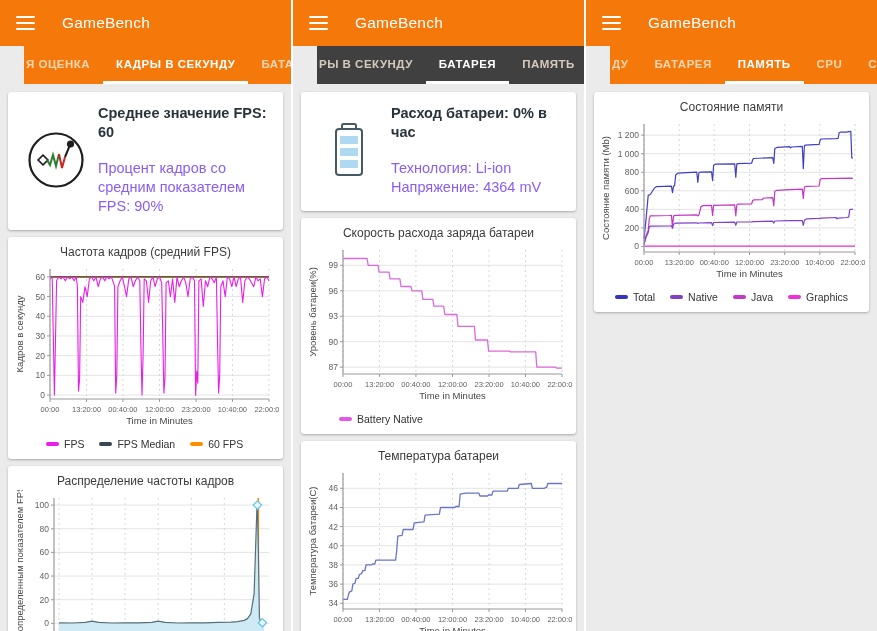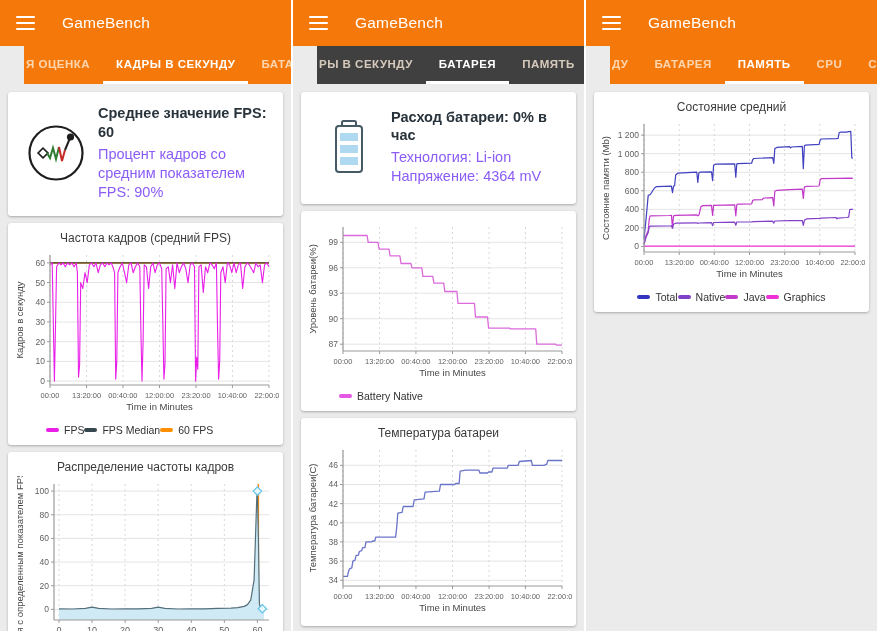--- a/index.html
+++ b/index.html
@@ -15,26 +15,26 @@
   .tab { display:flex; align-items:center; padding:0 13px; font-size:11.5px; font-weight:700;
     letter-spacing:.5px; color:rgba(255,240,222,.78); border-bottom:3px solid transparent; cursor:pointer; }
   .tab.active { color:#fff; border-bottom-color:#fff; }
   .tab.cut-left { padding-left:2px; }
   .tab.cut-right { padding-right:0; }
   .content { flex:1; overflow:hidden; padding-top:1px; }
   .card { background:#fff; border-radius:3px; margin:7px 8px; box-shadow:0 1px 2.5px rgba(0,0,0,.28); }
   .summary { display:flex; align-items:center; padding:12px 12px 14px 6px; min-height:112px; }
   .sum-icon { flex:0 0 84px; display:flex; justify-content:center; }
   .sum-text { flex:1; padding-right:4px; }
-  .sum-title { font-size:14.5px; font-weight:700; color:#28333B; line-height:1.3; margin-bottom:3px; }
+  .sum-title { font-size:14.5px; font-weight:700; color:#28333B; line-height:1.3; margin-bottom:17px; }
   .sum-body { font-size:14.5px; color:#8b5cf6; line-height:1.32; }
   .chart-card { padding:8px 4px 2px; }
   .chart-title { text-align:center; font-size:12px; color:#3B3B3B; margin-bottom:2px; }
   svg text { font-family:"Liberation Sans", sans-serif; }
-  .legend { display:flex; align-items:center; padding:1px 4px 7px 34px; }
+  .legend { display:flex; align-items:center; gap:15px; padding:1px 4px 7px 34px; }
   .legend.center { justify-content:center; padding-left:4px; }
   .legend-item { display:flex; align-items:center; font-size:10.5px; color:#333; }
   .legend-item .sw { width:13px; height:3.5px; border-radius:2px; margin-right:5px; }
 </style>
 </head>
 <body>
 
 <div class="page">
 
   <div class="panel">
@@ -218,20 +218,21 @@
             <rect x="14" y="40" width="18" height="8" fill="#AED9F0"></rect>
           </svg>
         </div>
         <div class="sum-text">
           <div class="sum-title">Расход батареи: 0% в час</div>
           <div class="sum-body">Технология: Li-ion</div>
           <div class="sum-body">Напряжение: 4364 mV</div>
         </div>
       </div>
       <div class="card chart-card">
+        <div class="chart-title">Скорость расхода заряда батареи</div>
         <svg width="267" height="166">
             <line x1="38" x2="257" y1="125.20547945205482" y2="125.20547945205482" stroke="#E4E4E4" stroke-width="1"></line>
             <line x1="38" x2="257" y1="99.72602739726028" y2="99.72602739726028" stroke="#E4E4E4" stroke-width="1"></line>
             <line x1="38" x2="257" y1="74.24657534246576" y2="74.24657534246576" stroke="#E4E4E4" stroke-width="1"></line>
             <line x1="38" x2="257" y1="48.76712328767123" y2="48.76712328767123" stroke="#E4E4E4" stroke-width="1"></line>
             <line x1="38" x2="257" y1="23.28767123287669" y2="23.28767123287669" stroke="#E4E4E4" stroke-width="1"></line>
             <line x1="38" x2="38" y1="8" y2="132" stroke="#D8D8D8" stroke-width="1" stroke-dasharray="2,3"></line>
             <line x1="74.573" x2="74.573" y1="8" y2="132" stroke="#D8D8D8" stroke-width="1" stroke-dasharray="2,3"></line>
             <line x1="110.92699999999999" x2="110.92699999999999" y1="8" y2="132" stroke="#D8D8D8" stroke-width="1" stroke-dasharray="2,3"></line>
             <line x1="147.5" x2="147.5" y1="8" y2="132" stroke="#D8D8D8" stroke-width="1" stroke-dasharray="2,3"></line>
@@ -341,21 +342,21 @@
     </div>
     <div class="tabs accent" style="background: rgb(245, 120, 11);">
         <div class="tab cut-left">ДУ</div>
         <div class="tab">БАТАРЕЯ</div>
         <div class="tab active">ПАМЯТЬ</div>
         <div class="tab">CPU</div>
         <div class="tab cut-right">СКРИ</div>
       </div>
     <div class="content">
       <div class="card chart-card">
-        <div class="chart-title">Состояние средний</div>
+        <div class="chart-title">Состояние памяти</div>
         <svg width="267" height="170">
             <line x1="46" x2="257" y1="130.43478260869566" y2="130.43478260869566" stroke="#E4E4E4" stroke-width="1"></line>
             <line x1="46" x2="257" y1="111.8840579710145" y2="111.8840579710145" stroke="#E4E4E4" stroke-width="1"></line>
             <line x1="46" x2="257" y1="93.33333333333334" y2="93.33333333333334" stroke="#E4E4E4" stroke-width="1"></line>
             <line x1="46" x2="257" y1="74.78260869565217" y2="74.78260869565217" stroke="#E4E4E4" stroke-width="1"></line>
             <line x1="46" x2="257" y1="56.231884057971016" y2="56.231884057971016" stroke="#E4E4E4" stroke-width="1"></line>
             <line x1="46" x2="257" y1="37.68115942028986" y2="37.68115942028986" stroke="#E4E4E4" stroke-width="1"></line>
             <line x1="46" x2="257" y1="19.130434782608702" y2="19.130434782608702" stroke="#E4E4E4" stroke-width="1"></line>
             <line x1="46" x2="46" y1="8" y2="136" stroke="#D8D8D8" stroke-width="1" stroke-dasharray="2,3"></line>
             <line x1="81.237" x2="81.237" y1="8" y2="136" stroke="#D8D8D8" stroke-width="1" stroke-dasharray="2,3"></line>

